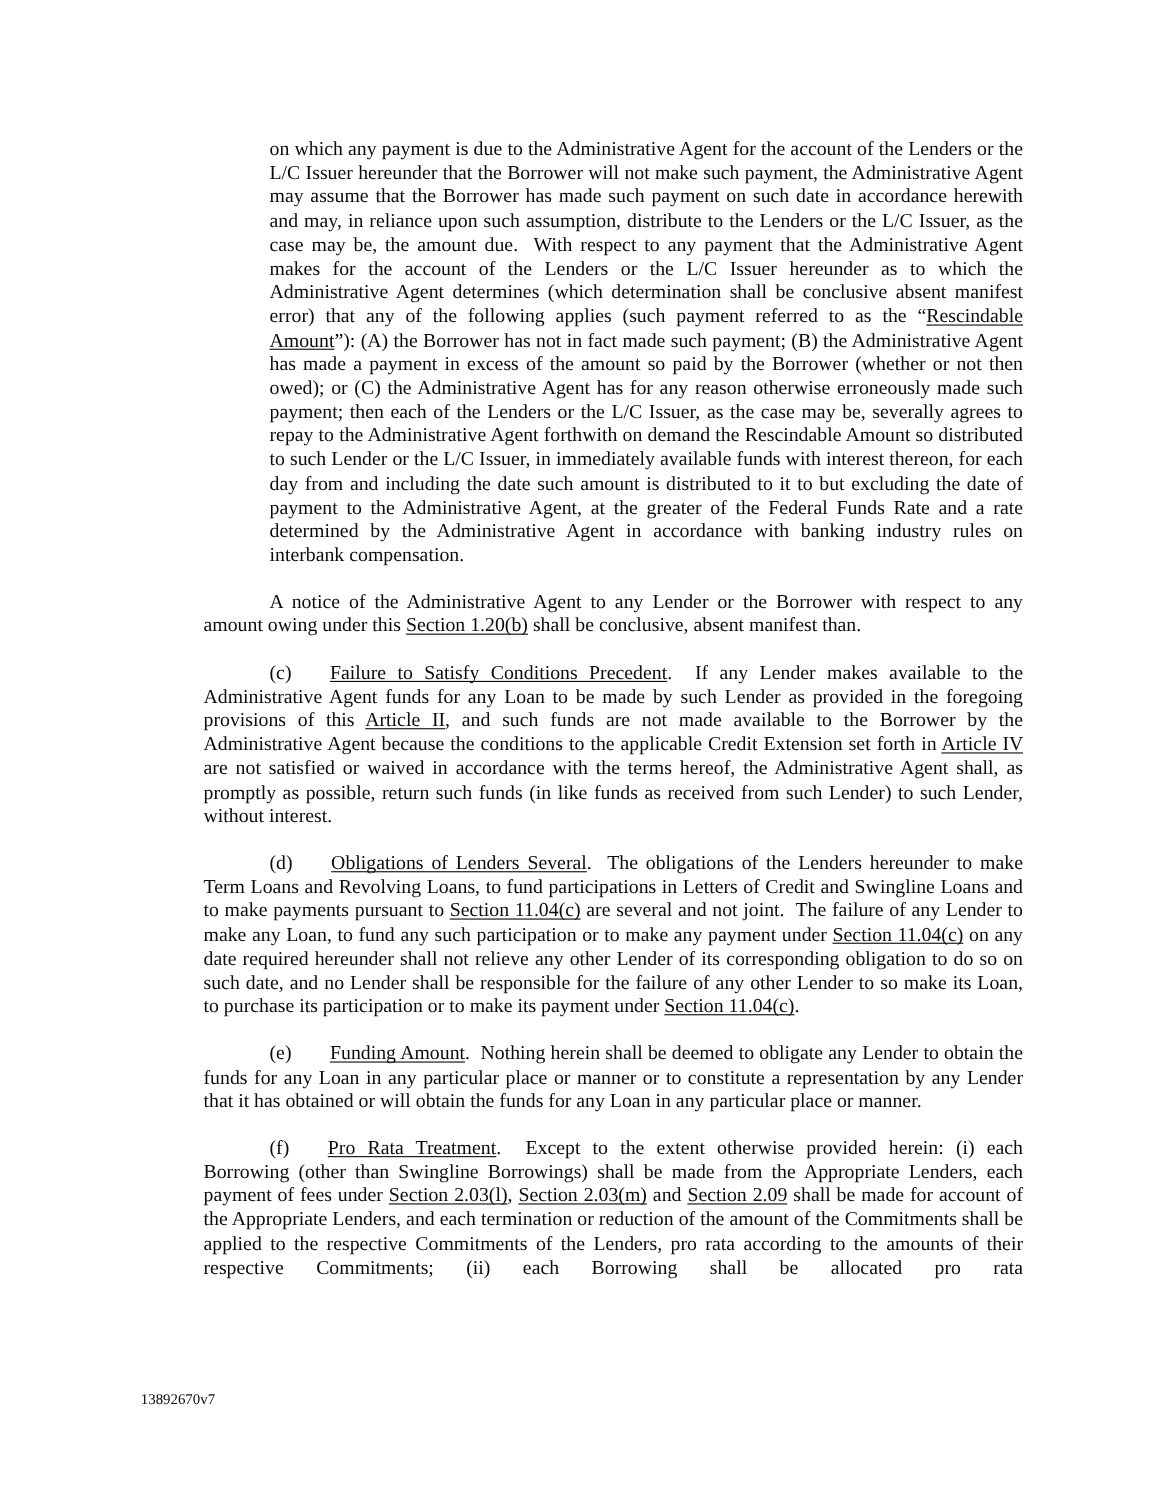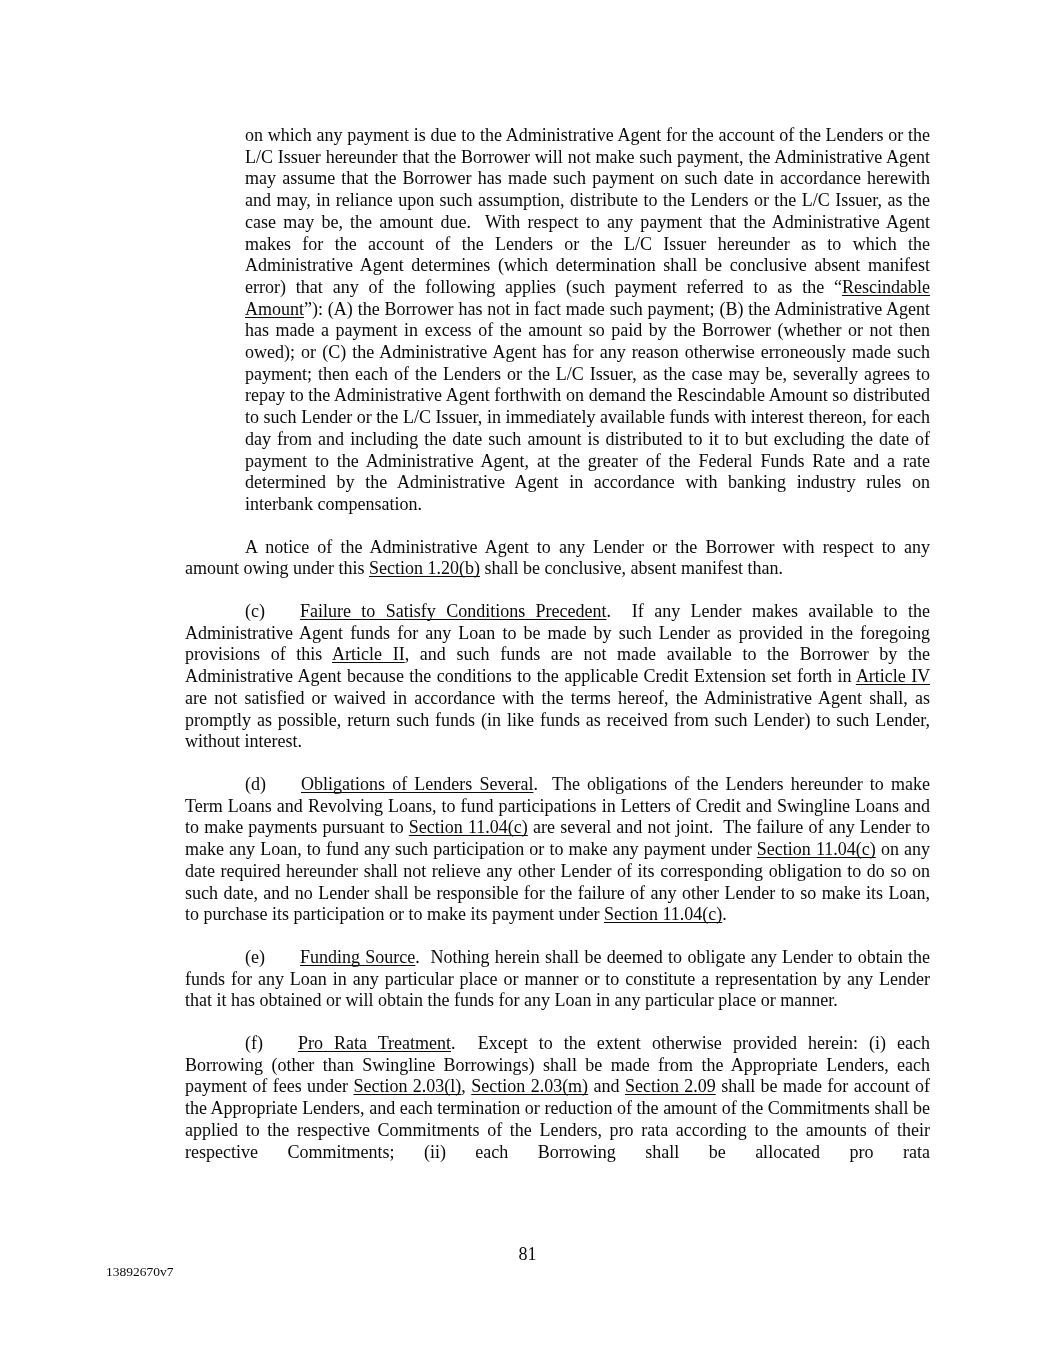--- a/index.html
+++ b/index.html
@@ -53,39 +53,38 @@
   .page-number {
     position: absolute;
     top: 1244px;
     left: 0;
     width: 100%;
     text-align: center;
   }
   .doc-id {
     position: absolute;
     top: 1264px;
-    left: 106px;
+    left: 128px;
     font-size: 13.5px;
     line-height: 16px;
   }
 </style>
 </head>
 <body>
 
 <div class="page">
   <div class="content">
     <p class="para block-indent"><span>on which any payment is due to the Administrative Agent for the account of the Lenders or the L/C Issuer hereunder that the Borrower will not make such payment, the Administrative Agent may assume that the Borrower has made such payment on such date in accordance herewith and may, in reliance upon such assumption, distribute to the Lenders or the L/C Issuer, as the case may be, the amount due.&nbsp; With respect to any payment that the Administrative Agent makes for the account of the Lenders or the L/C Issuer hereunder as to which the Administrative Agent determines (which determination shall be conclusive absent manifest error) that any of the following applies (such payment referred to as the “</span><span class="u">Rescindable Amount</span><span>”): (A) the Borrower has not in fact made such payment; (B) the Administrative Agent has made a payment in excess of the amount so paid by the Borrower (whether or not then owed); or (C) the Administrative Agent has for any reason otherwise erroneously made such payment; then each of the Lenders or the L/C Issuer, as the case may be, severally agrees to repay to the Administrative Agent forthwith on demand the Rescindable Amount so distributed to such Lender or the L/C Issuer, in immediately available funds with interest thereon, for each day from and including the date such amount is distributed to it to but excluding the date of payment to the Administrative Agent, at the greater of the Federal Funds Rate and a rate determined by the Administrative Agent in accordance with banking industry rules on interbank compensation.</span></p>
 
     <p class="para indent-first"><span>A notice of the Administrative Agent to any Lender or the Borrower with respect to any amount owing under this </span><span class="u">Section 1.20(b)</span><span> shall be conclusive, absent manifest than.</span></p>
 
     <p class="para indent-first"><span>(c)</span><span class="tab"></span><span class="u">Failure to Satisfy Conditions Precedent</span><span>.&nbsp; If any Lender makes available to the Administrative Agent funds for any Loan to be made by such Lender as provided in the foregoing provisions of this </span><span class="u">Article II</span><span>, and such funds are not made available to the Borrower by the Administrative Agent because the conditions to the applicable Credit Extension set forth in </span><span class="u">Article IV</span><span> are not satisfied or waived in accordance with the terms hereof, the Administrative Agent shall, as promptly as possible, return such funds (in like funds as received from such Lender) to such Lender, without interest.</span></p>
 
     <p class="para indent-first"><span>(d)</span><span class="tab"></span><span class="u">Obligations of Lenders Several</span><span>.&nbsp; The obligations of the Lenders hereunder to make Term Loans and Revolving Loans, to fund participations in Letters of Credit and Swingline Loans and to make payments pursuant to </span><span class="u">Section 11.04(c)</span><span> are several and not joint.&nbsp; The failure of any Lender to make any Loan, to fund any such participation or to make any payment under </span><span class="u">Section 11.04(c)</span><span> on any date required hereunder shall not relieve any other Lender of its corresponding obligation to do so on such date, and no Lender shall be responsible for the failure of any other Lender to so make its Loan, to purchase its participation or to make its payment under </span><span class="u">Section 11.04(c)</span><span>.</span></p>
 
-    <p class="para indent-first"><span>(e)</span><span class="tab"></span><span class="u">Funding Source</span><span>.&nbsp; Nothing herein shall be deemed to obligate any Lender to obtain the funds for any Loan in any particular place or manner or to constitute a representation by any Lender that it has obtained or will obtain the funds for any Loan in any particular place or manner.</span></p>
+    <p class="para indent-first"><span>(e)</span><span class="tab"></span><span class="u">Funding Amount</span><span>.&nbsp; Nothing herein shall be deemed to obligate any Lender to obtain the funds for any Loan in any particular place or manner or to constitute a representation by any Lender that it has obtained or will obtain the funds for any Loan in any particular place or manner.</span></p>
 
     <p class="para indent-first justify-last"><span>(f)</span><span class="tab"></span><span class="u">Pro Rata Treatment</span><span>.&nbsp; Except to the extent otherwise provided herein: (i) each Borrowing (other than Swingline Borrowings) shall be made from the Appropriate Lenders, each payment of fees under </span><span class="u">Section 2.03(l)</span><span>, </span><span class="u">Section 2.03(m)</span><span> and </span><span class="u">Section 2.09</span><span> shall be made for account of the Appropriate Lenders, and each termination or reduction of the amount of the Commitments shall be applied to the respective Commitments of the Lenders, pro rata according to the amounts of their respective Commitments; (ii) each Borrowing shall be allocated pro rata</span></p>
   </div>
 
-  <div class="page-number">81</div>
 
   <div class="doc-id">13892670v7</div>
 </div>
 
 </body></html>

